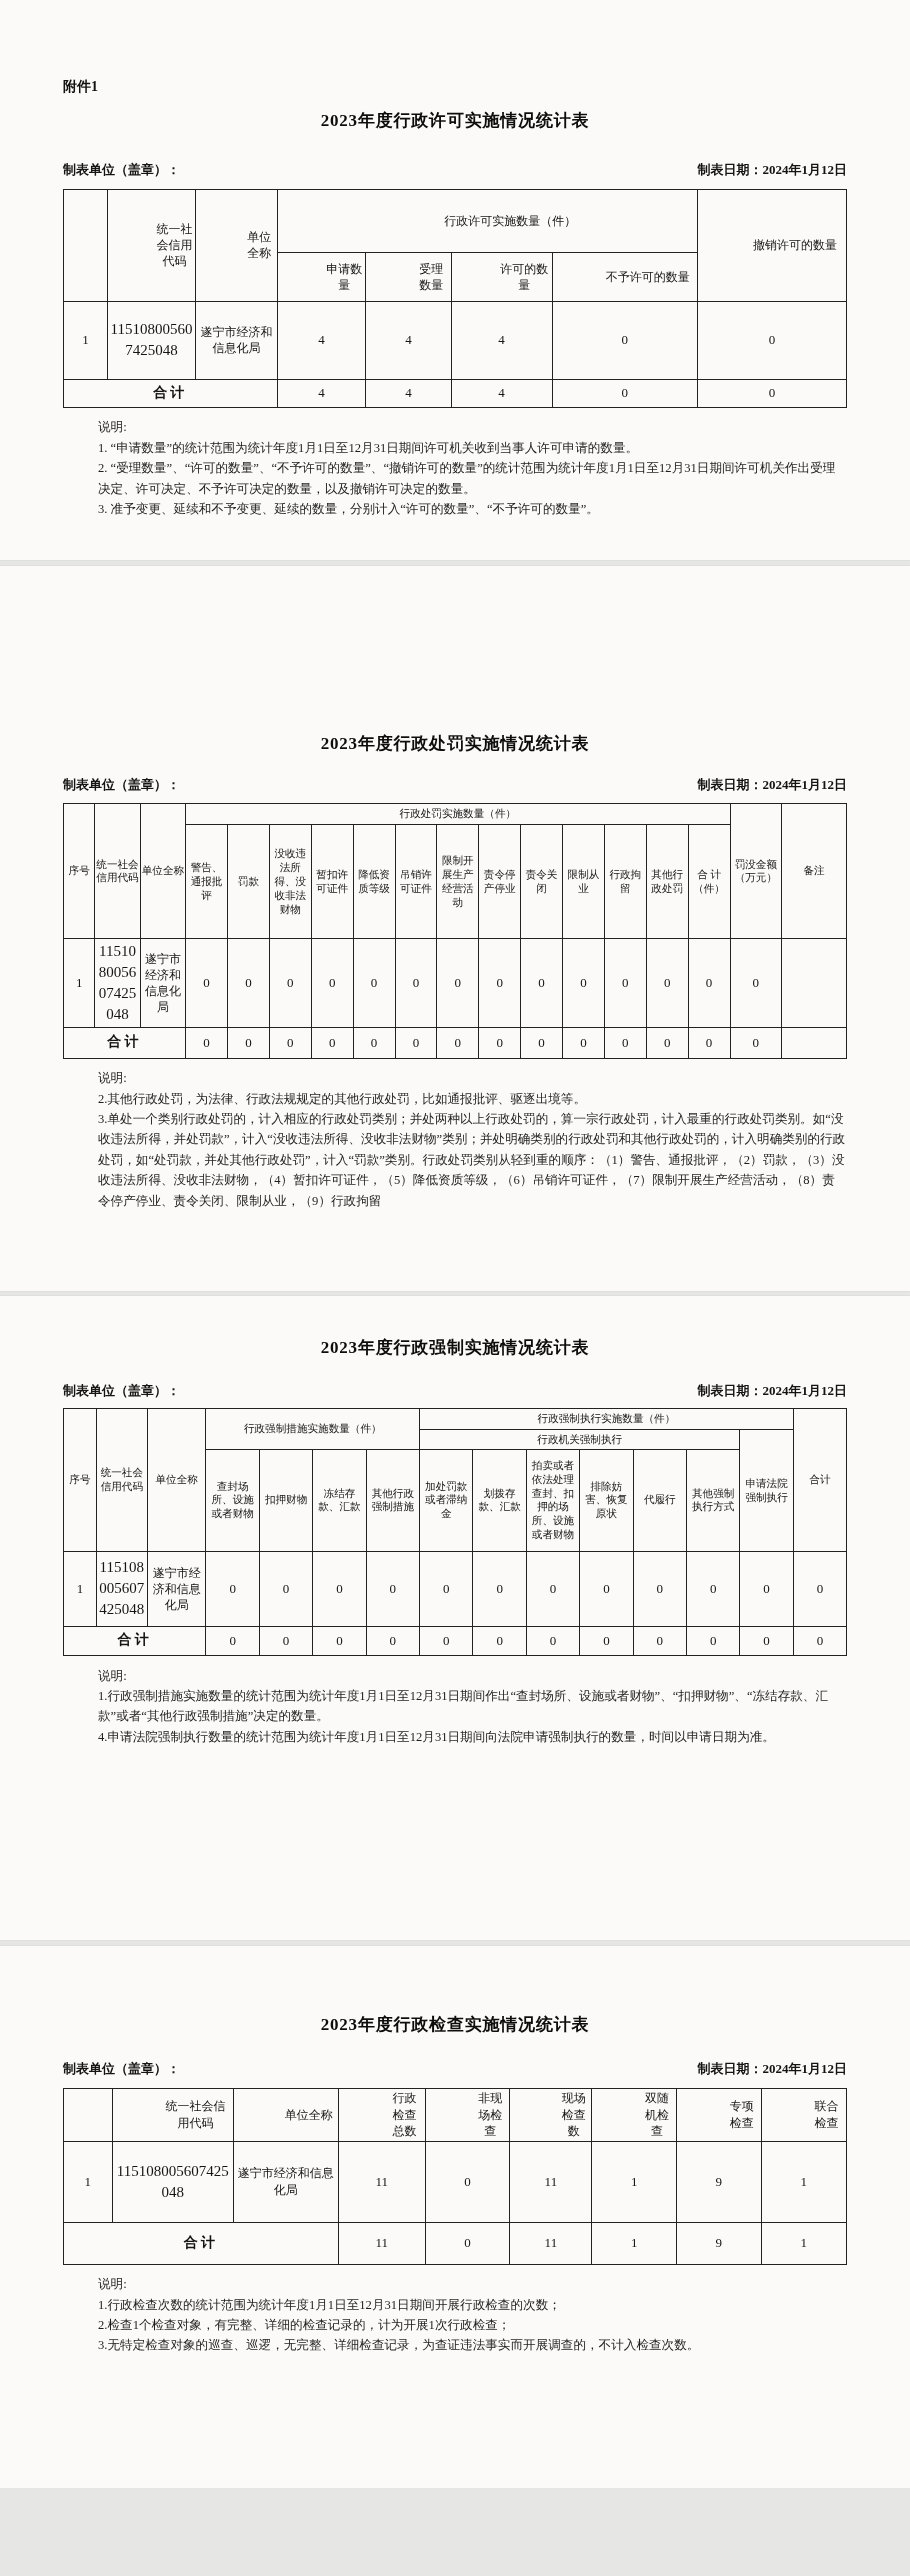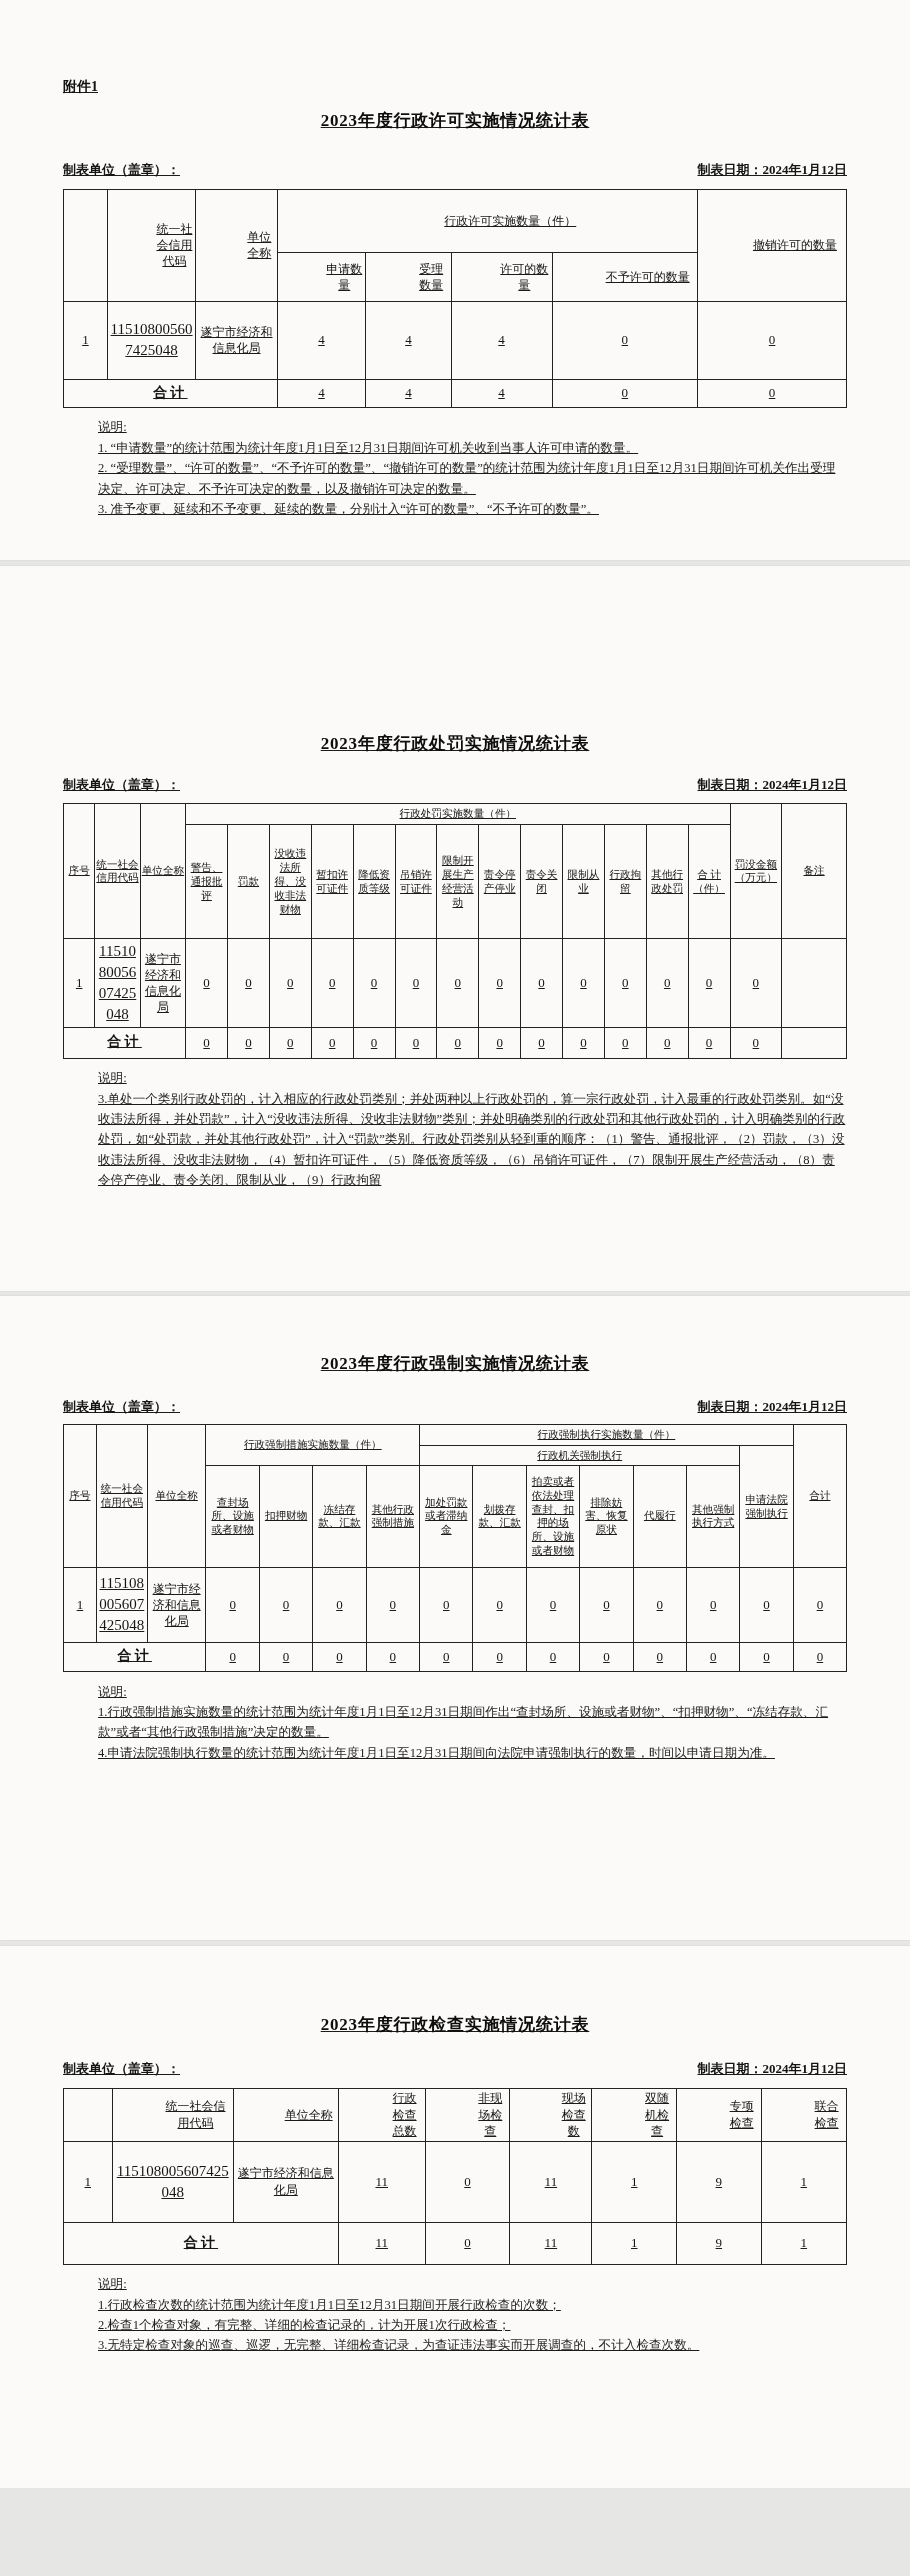--- a/index.html
+++ b/index.html
@@ -12,21 +12,21 @@
   }
   .page {
     width:910px;
     background:#fbfaf8;
     position:relative;
     overflow:hidden;
     margin-bottom:5.7px;
     box-shadow:0 0 1.6px rgba(0,0,0,.10);
   }
   .page:last-child { margin-bottom:0; }
-  .inner { margin:0 63px;text-decoration:underline; }
+  .inner { margin:0 63px; }
   .attachment { font-weight:bold; font-size:14px; color:#111; }
   .doc-title {
     text-align:center;
     font-weight:bold;
     font-size:17px;
     letter-spacing:0.8px;
     color:#0d0d0d;
   }
   .meta-row {
     display:flex;
@@ -65,21 +65,21 @@
   .p1 { height:560px; }
   .p1 .attachment { padding-top:78px; }
   .p1 .doc-title { margin-top:13px; }
   .p1 .meta-row { margin-top:29px; }
   .p1 table { margin-top:9.7px; }
   .p2 { height:725px; }
   .p2 .doc-title { padding-top:166px; }
   .p2 .meta-row { margin-top:21px; }
   .p2 table { margin-top:9.7px; }
   .p3 { height:644px; }
-  .p3 .doc-title { padding-top:56px; }
+  .p3 .doc-title { padding-top:40px; }
   .p3 .meta-row { margin-top:23px; }
   .p3 table { margin-top:8px; }
   .p4 { height:542px; }
   .p4 .doc-title { padding-top:67px; }
   .p4 .meta-row { margin-top:24px; }
   .p4 table { margin-top:9.7px; }
   
   .t1 tr.hr1 { height:63px; }
   .t1 tr.hr2 { height:49px; }
   .t1 tr.dr  { height:78px; }
@@ -249,20 +249,21 @@
           <td class="num">0</td>
           <td class="num">0</td>
           <td class="num">0</td>
           <td class="num">0</td>
           <td></td>
         </tr>
       </tbody>
     </table>
     <div class="notes">
       <div class="note-line">说明:</div>
+      <div class="note-line">2.其他行政处罚，为法律、行政法规规定的其他行政处罚，比如通报批评、驱逐出境等。</div>
       <div class="note-line">3.单处一个类别行政处罚的，计入相应的行政处罚类别；并处两种以上行政处罚的，算一宗行政处罚，计入最重的行政处罚类别。如“没收违法所得，并处罚款”，计入“没收违法所得、没收非法财物”类别；并处明确类别的行政处罚和其他行政处罚的，计入明确类别的行政处罚，如“处罚款，并处其他行政处罚”，计入“罚款”类别。行政处罚类别从轻到重的顺序：（1）警告、通报批评，（2）罚款，（3）没收违法所得、没收非法财物，（4）暂扣许可证件，（5）降低资质等级，（6）吊销许可证件，（7）限制开展生产经营活动，（8）责令停产停业、责令关闭、限制从业，（9）行政拘留</div>
     </div>
   </div>
 </div>
 
 <div class="page p3">
   <div class="inner">
     <div class="doc-title">2023年度行政强制实施情况统计表</div>
     <div class="meta-row">
       <span>制表单位（盖章）：</span>

